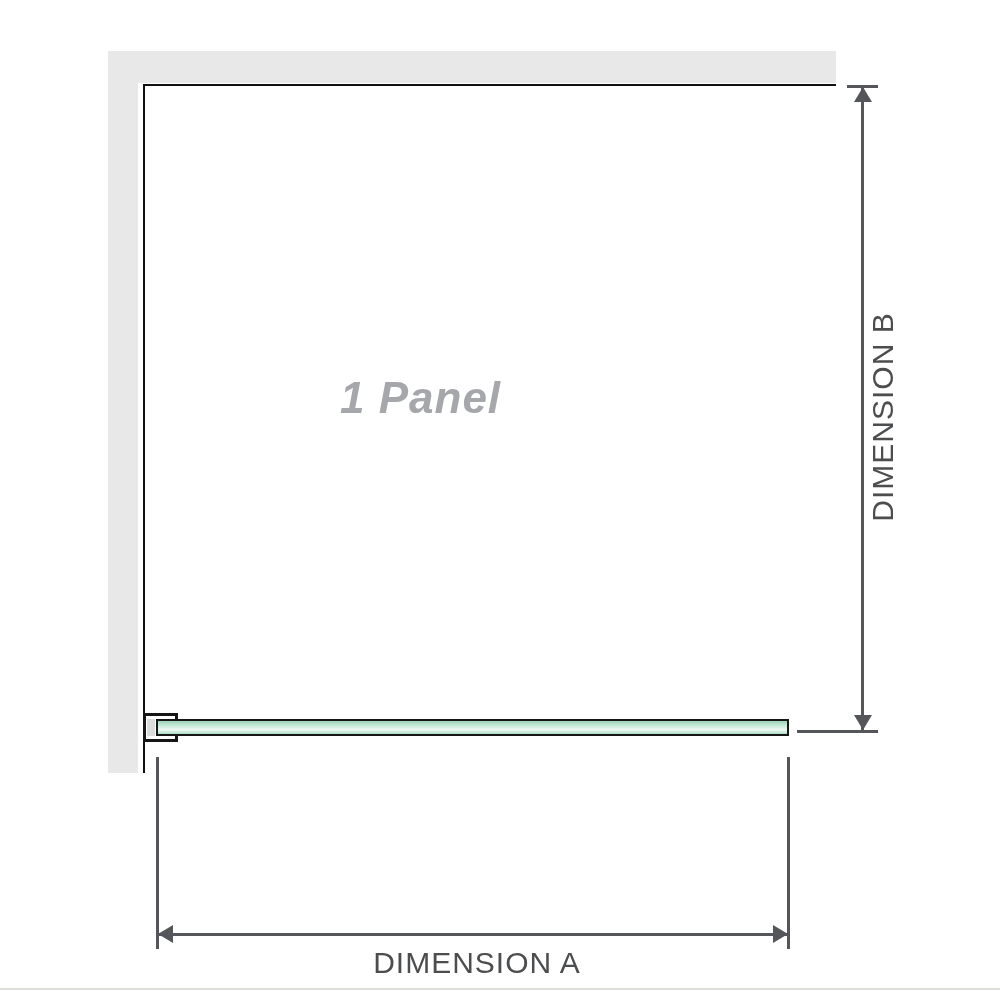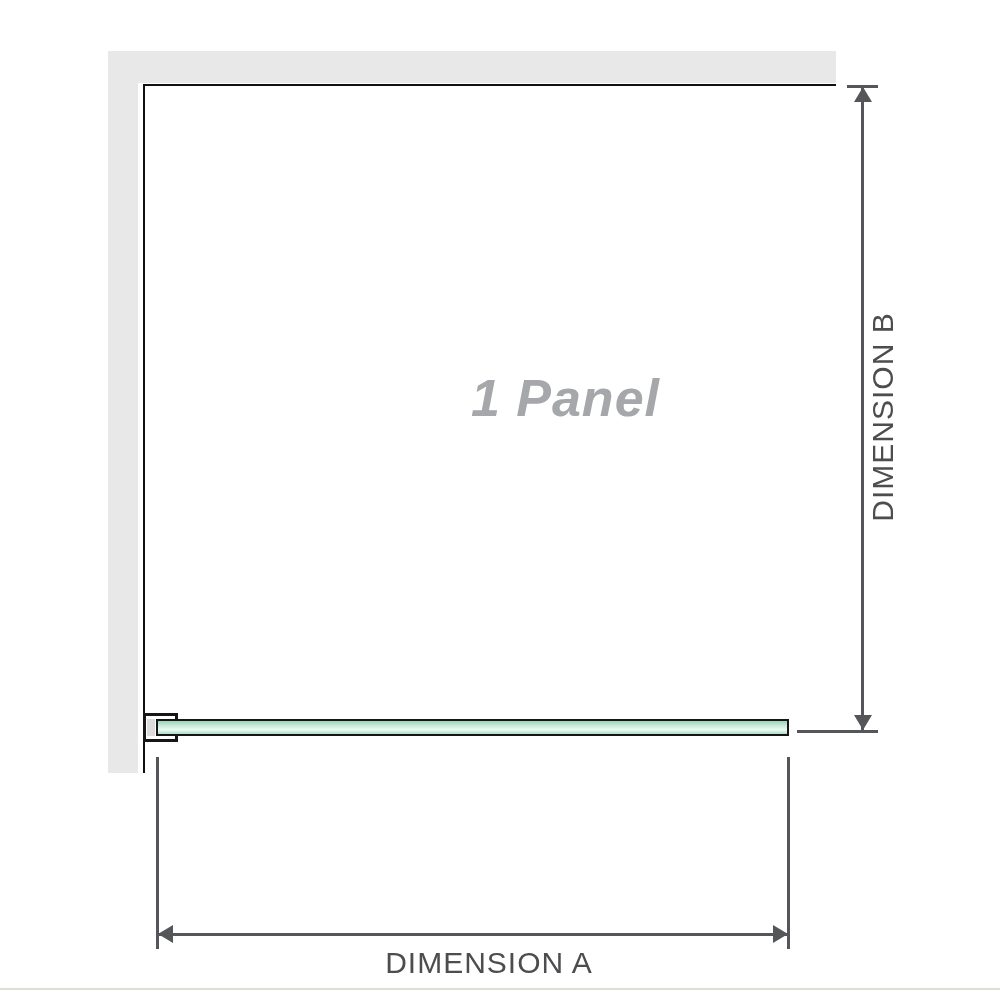--- a/index.html
+++ b/index.html
@@ -83,33 +83,33 @@
 
   
   .dim-label {
     color: var(--dimension-label, #4c4d4f);
     font-size: 30px;
     letter-spacing: 1px;
     text-align: center;
     white-space: nowrap;
     z-index: 6;
   }
-  .dima-label { left: 329px; top: 946px; width: 320px; height: 34px; line-height: 34px; }
+  .dima-label { left: 317px; top: 946px; width: 320px; height: 34px; line-height: 34px; }
   .dimb-label {
     left: 768px; top: 400px; width: 230px; height: 34px; line-height: 34px;
     transform: rotate(-90deg);
   }
   .panel-text {
     left: 340px; top: 372px; width: 320px; height: 52px; line-height: 52px;
     color: var(--panel-label-color, #a5a7aa);
-    font-size: 52px;
+    font-size: 44px;
     font-weight: bold;
     font-style: italic;
     letter-spacing: 1px;
-    text-align: right;
+    text-align: left;
     z-index: 6;
   }
 
   .separator {
     left: 0; top: 988px; width: 1000px; height: 2px;
     background: var(--separator, #deded9);
   }
 </style>
 </head>
 <body>

